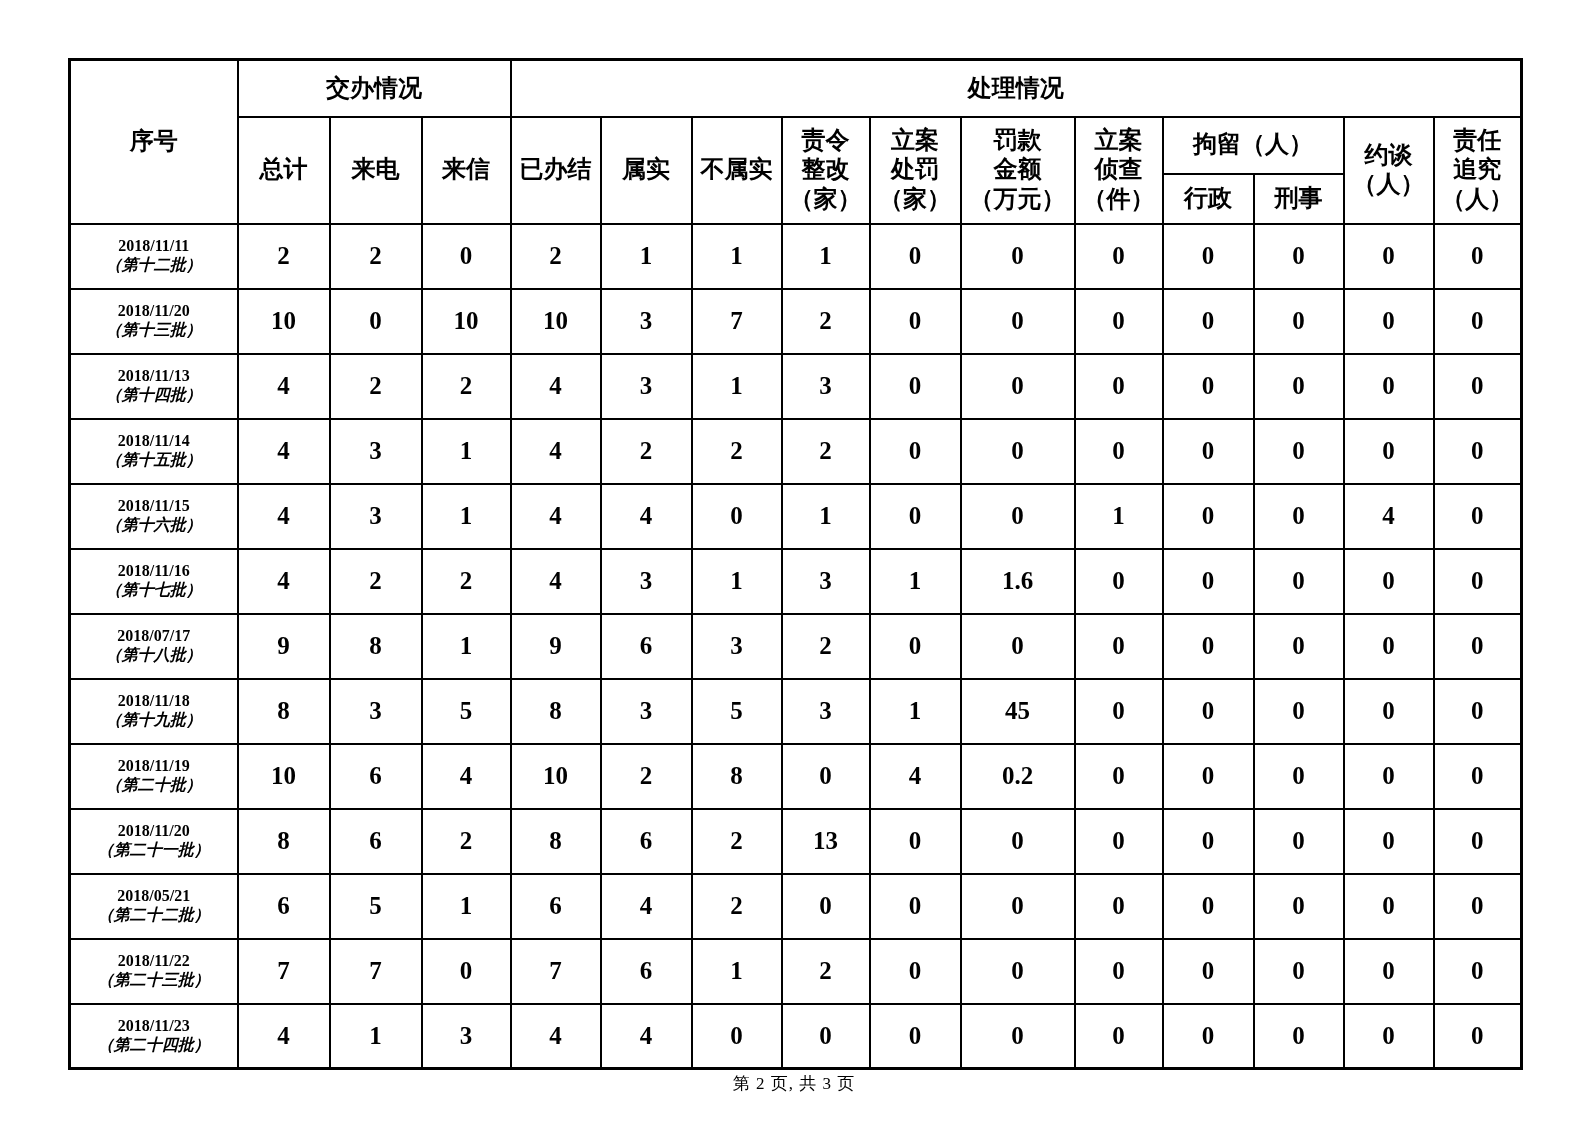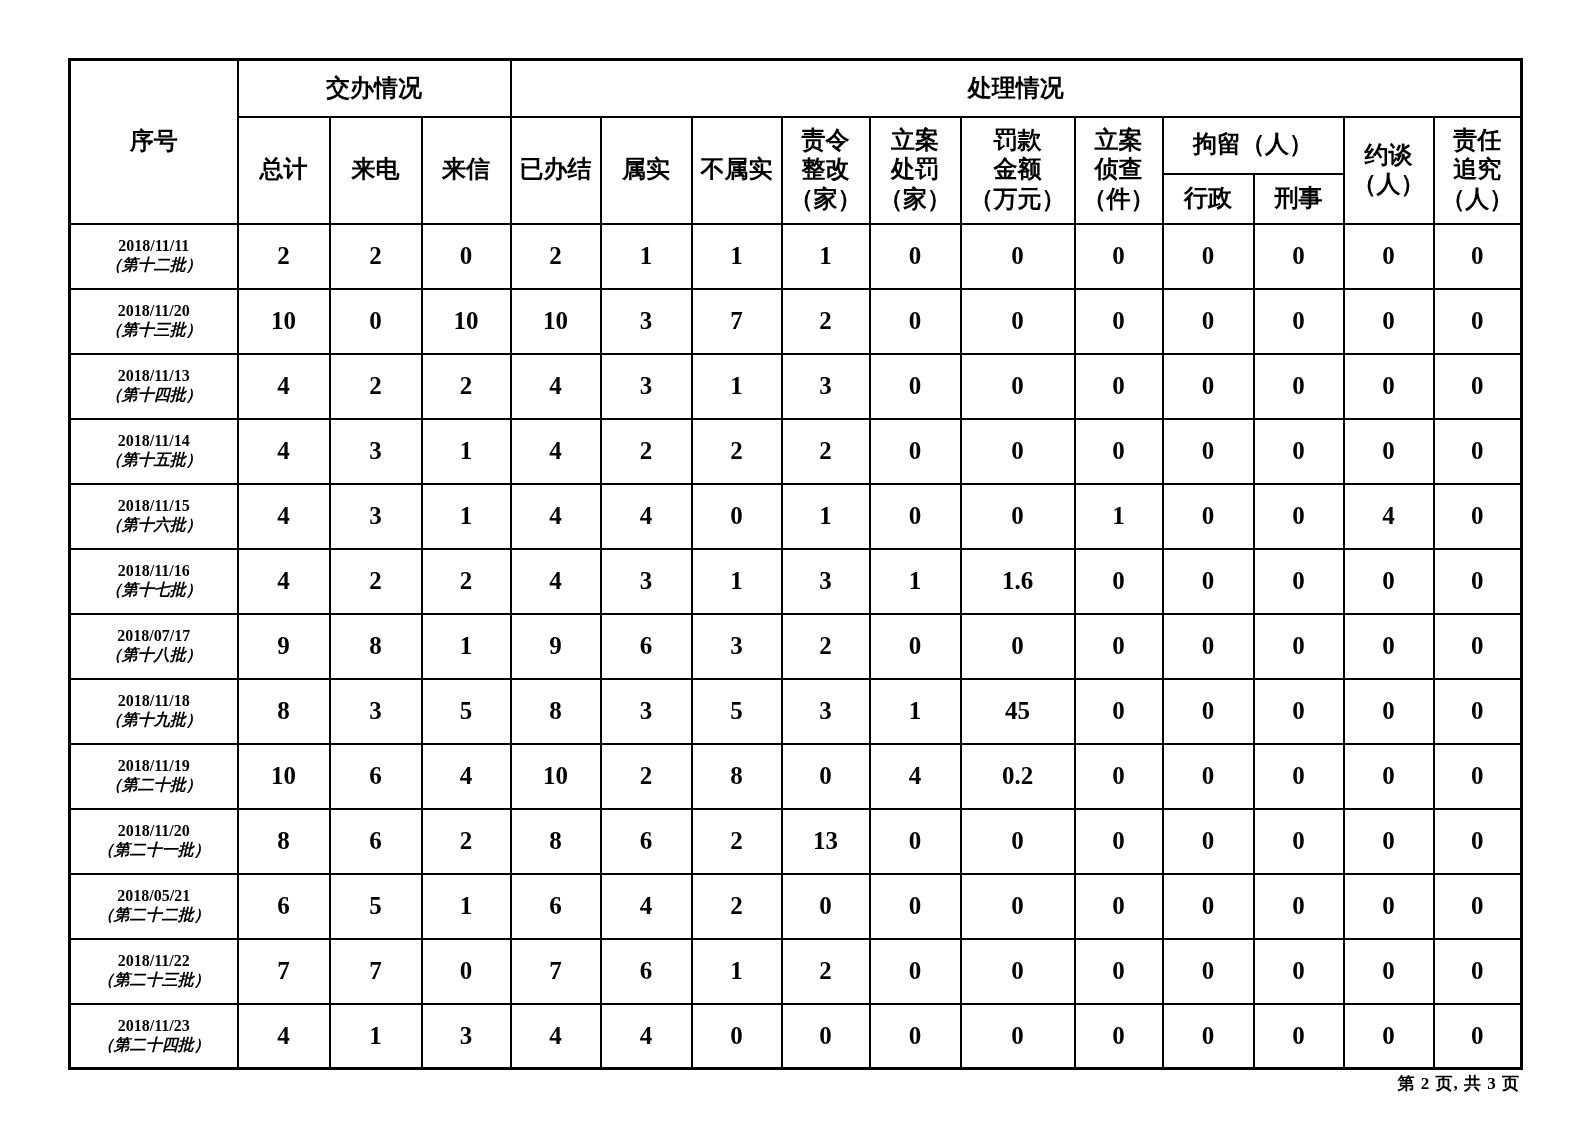--- a/index.html
+++ b/index.html
@@ -51,23 +51,23 @@
     line-height: 1.18;
     font-weight: 700;
   }
   .row-label .date-line  { display: block; }
   .row-label .batch-line { display: block; font-style: italic; }
   .page-footer {
     position: absolute;
     top: 1072px;
     left: 68px;
     width: 1452px;
-    text-align: right;
+    text-align: center;
     font-size: 17px;
-    font-weight: 700;
+    font-weight: 400;
     letter-spacing: 1px;
   }
 </style>
 </head>
 <body>
 
 <div class="table-wrap">
   <table class="stats">
     <colgroup>
       <col style="width:168px">

